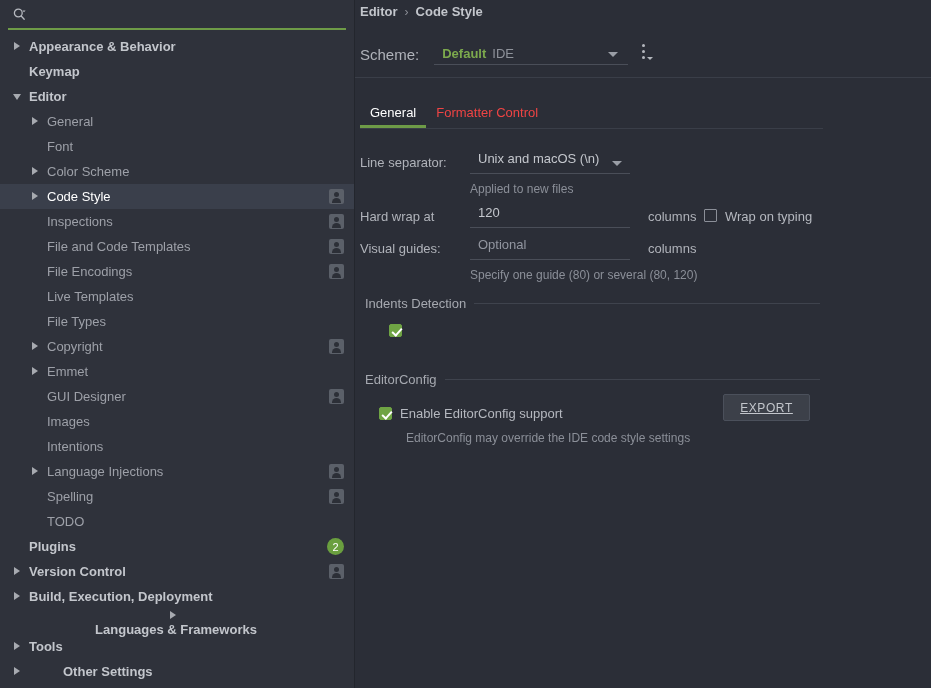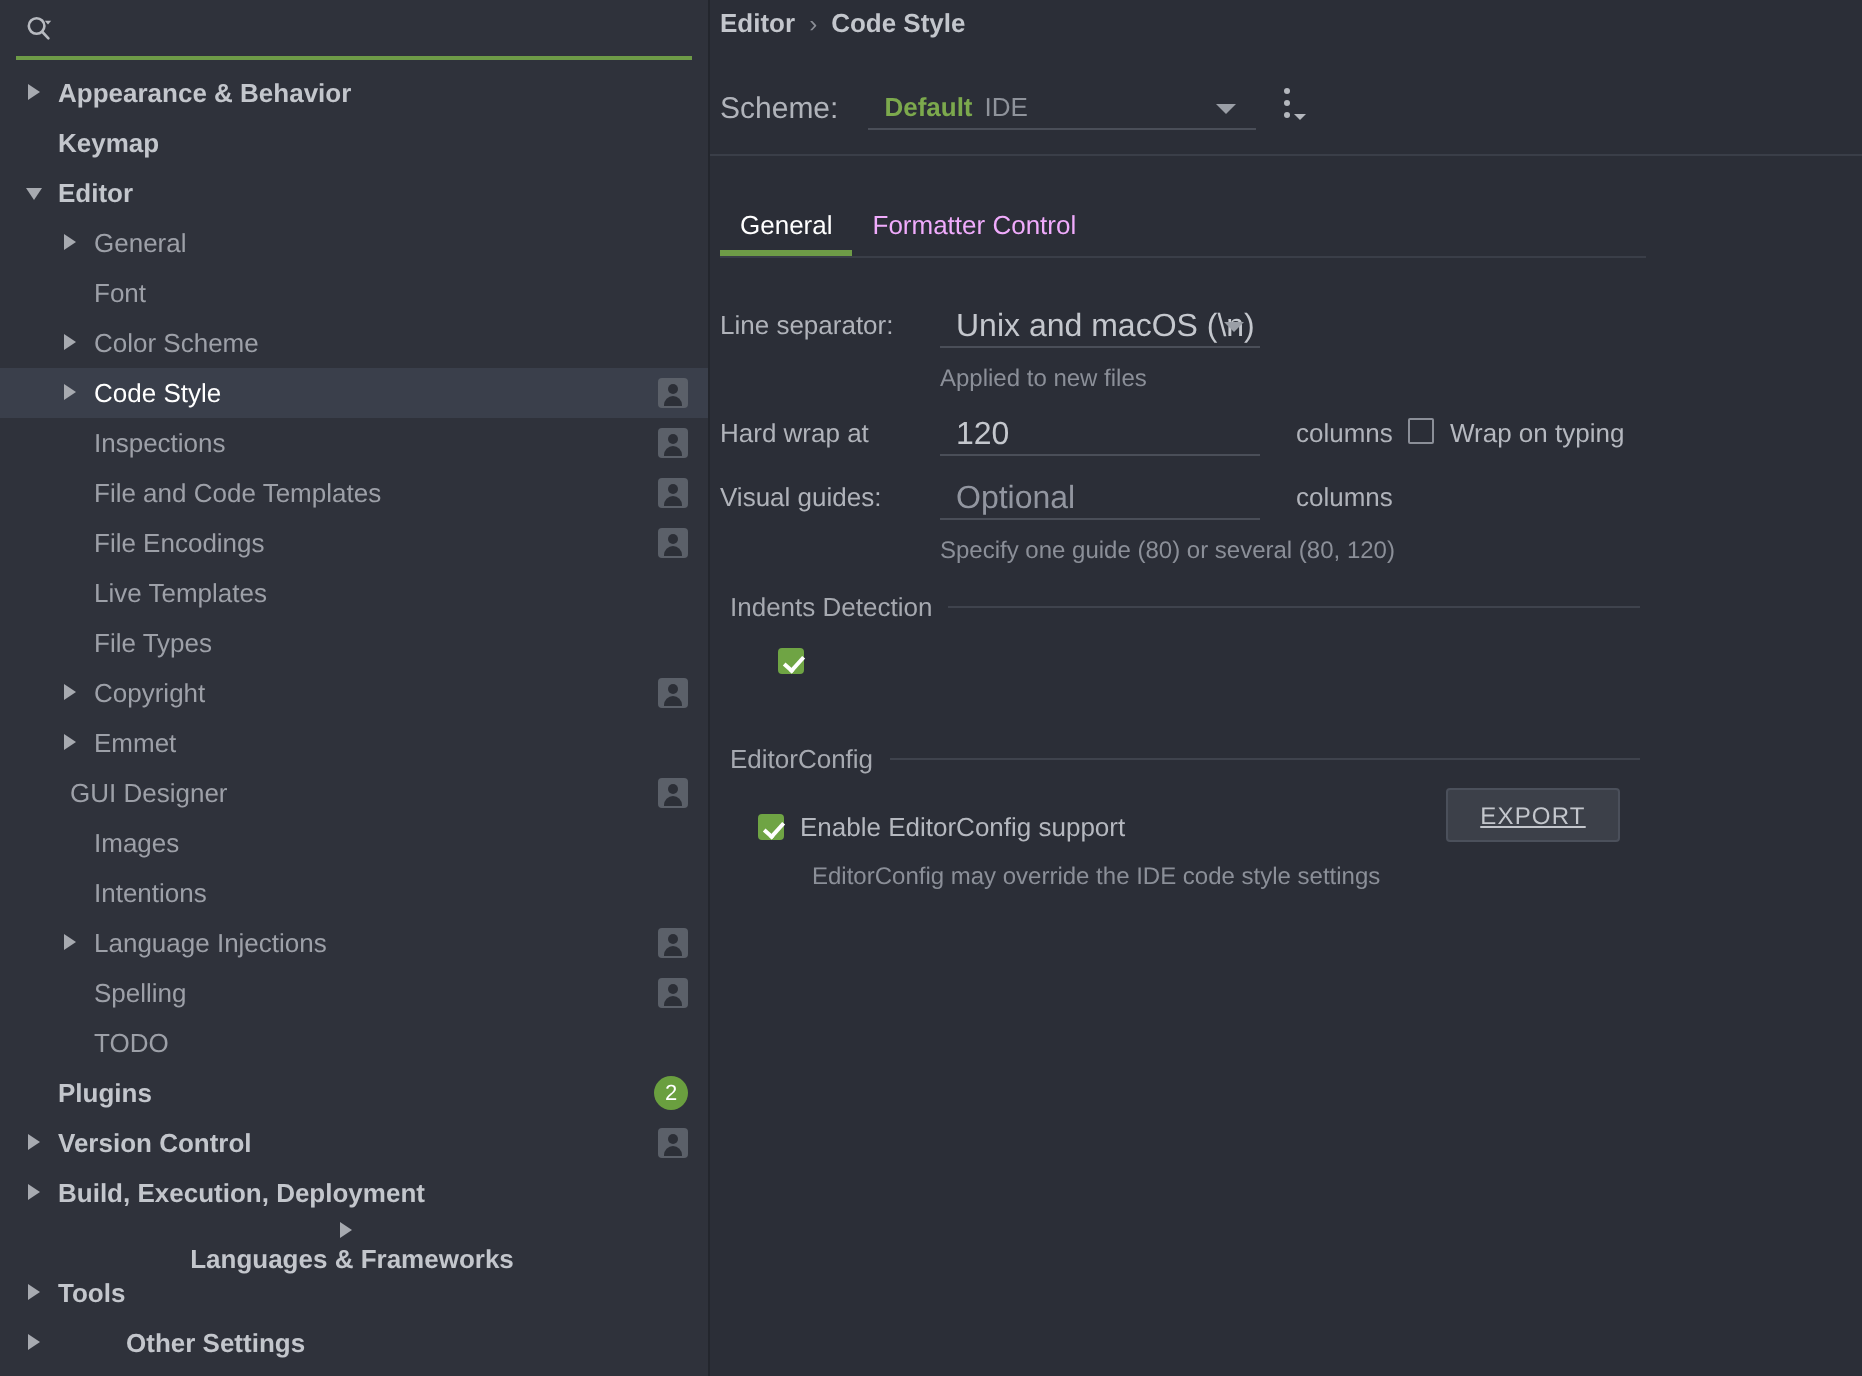--- a/index.html
+++ b/index.html
@@ -248,21 +248,21 @@
   .tabs {
     position: absolute;
     left: 5px; top: 96px;
     display: flex;
     align-items: flex-end;
     height: 32px;
   }
   .tab {
     font-size: 13px;
     padding: 0 10px 8px 10px;
-    color: #f0abfc;
+    color: #ef4444;
     position: relative;
     cursor: default;
   }
   .tab.active {
     color: #ffffff;
   }
   .tab.active::after {
     content: "";
     position: absolute;
     left: 0; right: 0; bottom: 0;
@@ -295,24 +295,24 @@
     font-size: 13px;
     color: #b0b3ba;
   }
   .f-field {
     position: relative;
     width: 160px;
     flex: 0 0 160px;
     height: 23px;
     border-bottom: 1px solid #4a4e58;
     display: flex;
-    align-items: flex-end;
+    align-items: flex-start;
     padding-left: 8px;
     box-sizing: border-box;
-    font-size: 16px;
+    font-size: 13px;
     color: #c4c7cd;
   }
   .f-field.combo .combo-arrow {
     right: 8px; top: 10px;
     border-top-color: #9a9ea6;
   }
   .f-field.placeholderish { color: #9296a0; }
   .f-unit {
     margin-left: 18px;
     font-size: 13px;
@@ -528,21 +528,21 @@
             <span class="body"></span>
           </span>
         </div>
         <div class="tree-row" style="padding-left: 30px;">
           <span class="tree-arrow">
             <span class="tri-right"></span>
           </span>
           <span class="tree-label">Emmet</span>
           <span class="tree-spacer"></span>
         </div>
-        <div class="tree-row" style="padding-left: 18px;">
+        <div class="tree-row" style="padding-left: 30px;">
           <span class="tree-arrow"></span>
           <span class="tree-label">GUI Designer</span>
           <span class="tree-spacer"></span>
           <span class="person-badge">
             <span class="head"></span>
             <span class="body"></span>
           </span>
         </div>
         <div class="tree-row" style="padding-left: 30px;">
           <span class="tree-arrow"></span>

